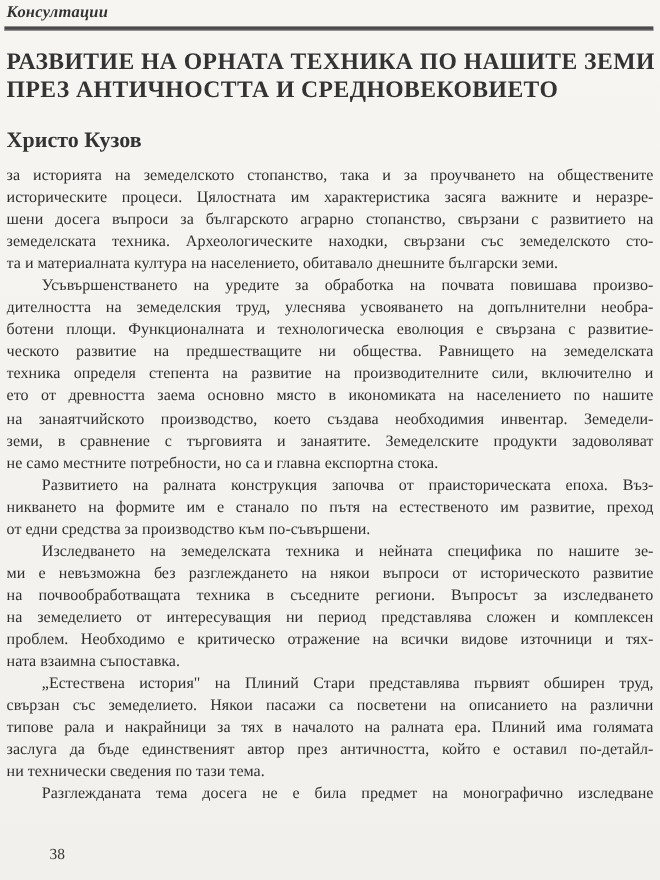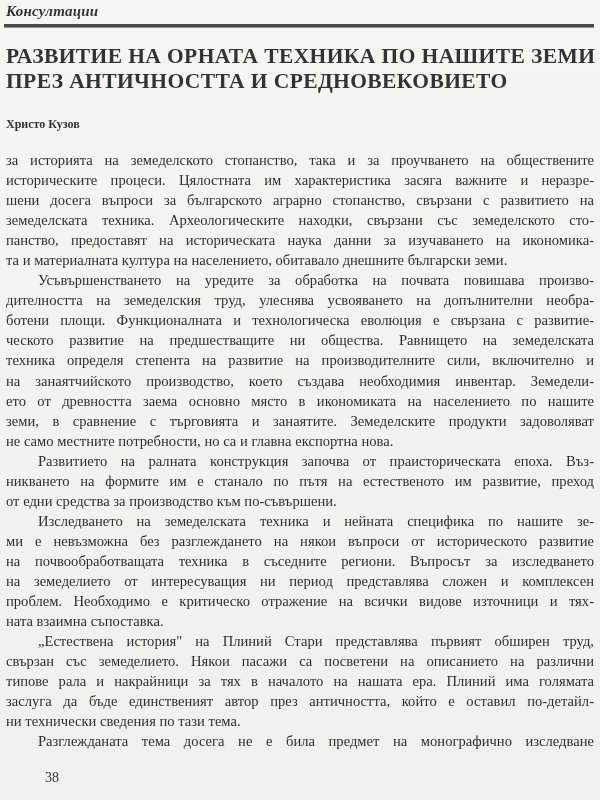--- a/index.html
+++ b/index.html
@@ -50,21 +50,21 @@
       line-height: 25px;
       color: #333;
       letter-spacing: 0.4px;
       white-space: nowrap;
     }
     .title .line { display: block; }
     .author {
       position: absolute;
       left: 6px;
       top: 117px;
-      font-size: 12px;
+      font-size: 20px;
       font-weight: bold;
       color: #333;
     }
     .body-text {
       position: absolute;
       left: 6px;
       top: 150px;
       width: 588px;
       font-size: 14.6px;
       line-height: 20.05px;
@@ -105,42 +105,41 @@
     <span class="line">ПРЕЗ АНТИЧНОСТТА И СРЕДНОВЕКОВИЕТО</span>
   </h1>
 
   <div class="author">Христо Кузов</div>
 
   <div class="body-text" id="body-text">
       <span class="ln">за историята на земеделското стопанство, така и за проучването на обществените</span>
       <span class="ln">историческите процеси. Цялостната им характеристика засяга важните и неразре-</span>
       <span class="ln">шени досега въпроси за българското аграрно стопанство, свързани с развитието на</span>
       <span class="ln">земеделската техника. Археологическите находки, свързани със земеделското сто-</span>
-      <span class="ln">панство, предоставят на историческата наука данни за изучаването на икономика-</span>
       <span class="ln last">та и материалната култура на населението, обитавало днешните български земи.</span>
       <span class="ln indent">Усъвършенстването на уредите за обработка на почвата повишава произво-</span>
       <span class="ln">дителността на земеделския труд, улеснява усвояването на допълнителни необра-</span>
       <span class="ln">ботени площи. Функционалната и технологическа еволюция е свързана с развитие-</span>
       <span class="ln">ческото развитие на предшестващите ни общества. Равнището на земеделската</span>
       <span class="ln">техника определя степента на развитие на производителните сили, включително и</span>
+      <span class="ln">ето от древността заема основно място в икономиката на населението по нашите</span>
       <span class="ln">на занаятчийското производство, което създава необходимия инвентар. Земедели-</span>
-      <span class="ln">ето от древността заема основно място в икономиката на населението по нашите</span>
       <span class="ln">земи, в сравнение с търговията и занаятите. Земеделските продукти задоволяват</span>
-      <span class="ln last">не само местните потребности, но са и главна експортна нова.</span>
+      <span class="ln last">не само местните потребности, но са и главна експортна стока.</span>
       <span class="ln indent">Развитието на ралната конструкция започва от праисторическата епоха. Въз-</span>
       <span class="ln">никването на формите им е станало по пътя на естественото им развитие, преход</span>
       <span class="ln last">от едни средства за производство към по-съвършени.</span>
       <span class="ln indent">Изследването на земеделската техника и нейната специфика по нашите зе-</span>
       <span class="ln">ми е невъзможна без разглеждането на някои въпроси от историческото развитие</span>
       <span class="ln">на почвообработващата техника в съседните региони. Въпросът за изследването</span>
       <span class="ln">на земеделието от интересуващия ни период представлява сложен и комплексен</span>
       <span class="ln">проблем. Необходимо е критическо отражение на всички видове източници и тях-</span>
       <span class="ln last">ната взаимна съпоставка.</span>
       <span class="ln indent">„Естествена история" на Плиний Стари представлява първият обширен труд,</span>
       <span class="ln">свързан със земеделието. Някои пасажи са посветени на описанието на различни</span>
-      <span class="ln">типове рала и накрайници за тях в началото на нашата ера. Плиний има голямата</span>
+      <span class="ln">типове рала и накрайници за тях в началото на ралната ера. Плиний има голямата</span>
       <span class="ln">заслуга да бъде единственият автор през античността, който е оставил по-детайл-</span>
       <span class="ln last">ни технически сведения по тази тема.</span>
       <span class="ln indent">Разглежданата тема досега не е била предмет на монографично изследване</span>
     </div>
 
   <div class="page-number">38</div>
 </div>
 
 </body></html>

